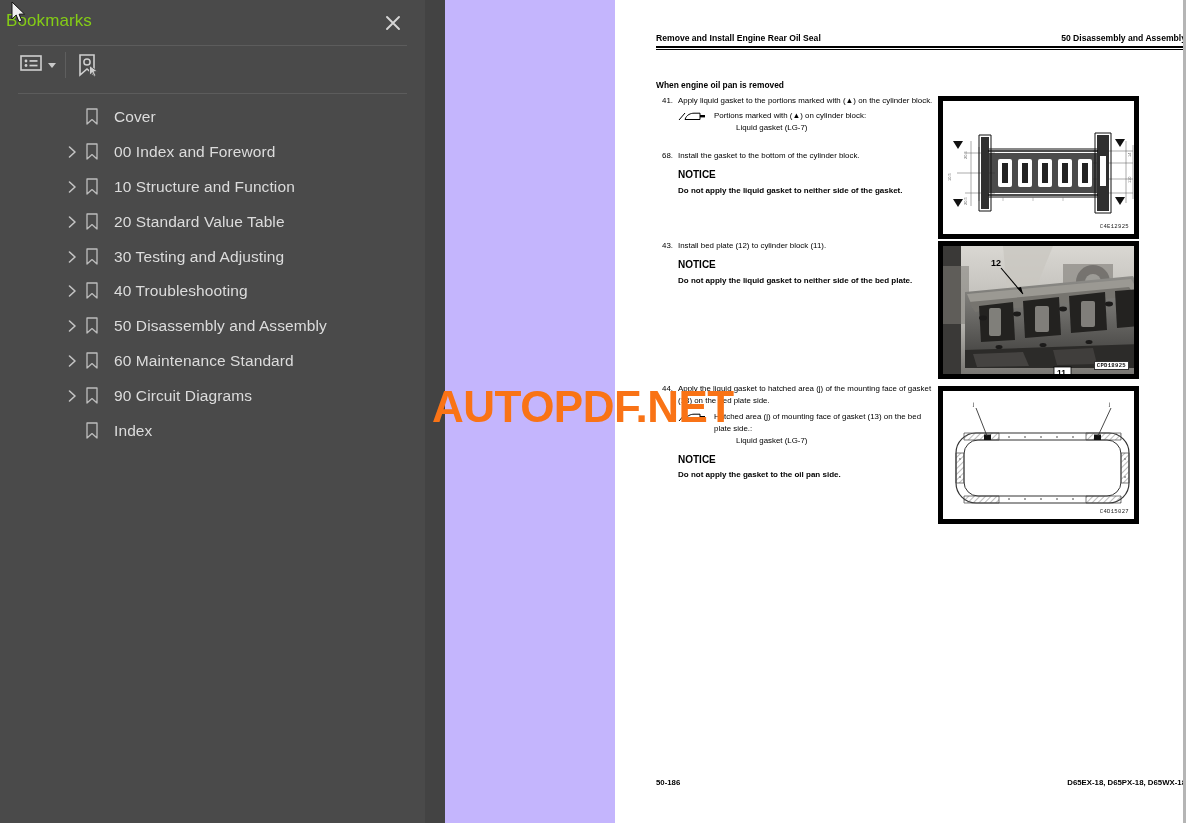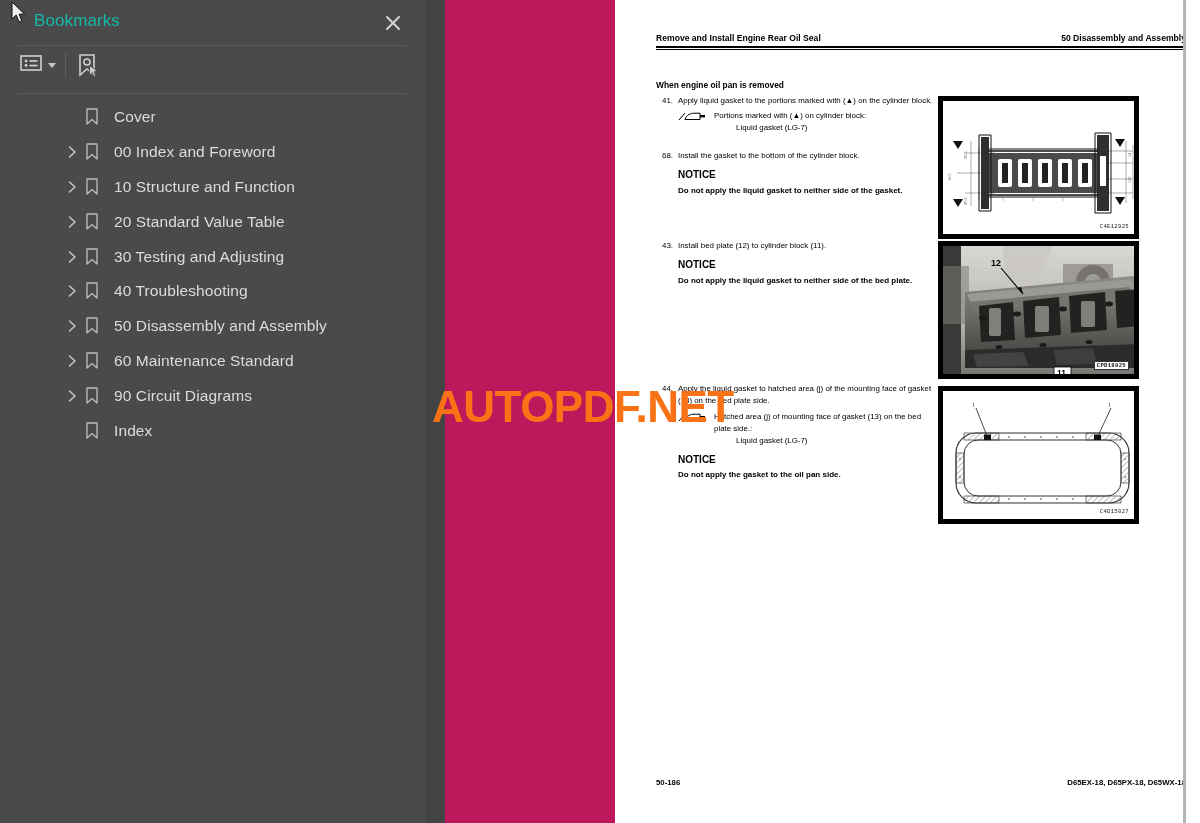--- a/index.html
+++ b/index.html
@@ -24,24 +24,24 @@
     height: 823px;
     background: #4a4a4a;
     box-sizing: border-box;
   }
   #panel-header {
     position: relative;
     height: 45px;
   }
   #panel-title {
     position: absolute;
-    left: 34px;
+    left: 6px;
     top: 11px;
     font-size: 17px;
-    color: #14b8a6;
+    color: #84cc16;
     letter-spacing: 0.1px;
     white-space: nowrap;
   }
   #panel-close {
     position: absolute;
     right: 22px;
     top: 13px;
     width: 20px;
     height: 20px;
     cursor: pointer;
@@ -138,21 +138,21 @@
     height: 823px;
     background: #434343;
   }
 
   
   #viewer {
     position: absolute;
     left: 445px; top: 0;
     width: 755px;
     height: 823px;
-    background: #be185d;
+    background: #c4b5fd;
   }
   #page {
     position: absolute;
     left: 170px;
     top: 0;
     width: 1013px;
     height: 823px;
     background: #ffffff;
     overflow: hidden;
   }

